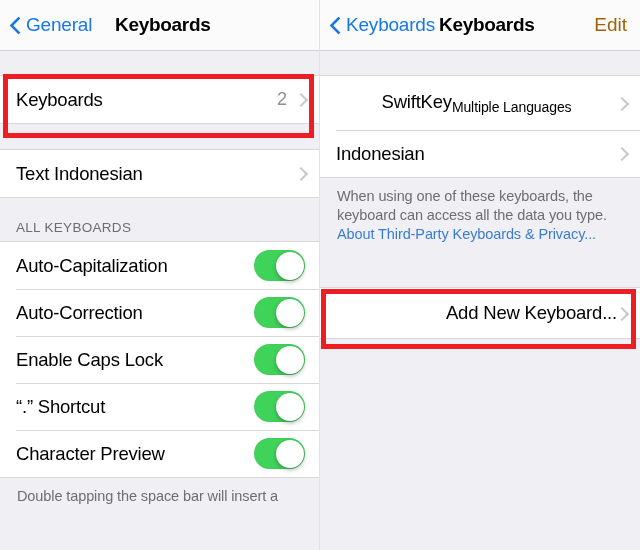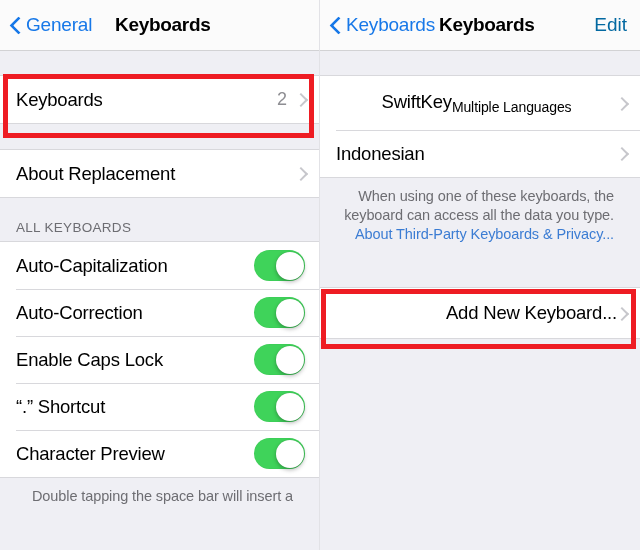--- a/index.html
+++ b/index.html
@@ -82,21 +82,21 @@
   }
   .nav-title.left-title { left: 115px; }
   .nav-title.right-title { left: 119px; }
   .nav-edit {
     position: absolute;
     right: 13px;
     top: 0;
     height: 50px;
     display: flex;
     align-items: center;
-    color: #0369a1;
+    color: #a16207;
     font-size: 19px;
     cursor: pointer;
   }
 
   
   .gap { background: #efeff4; }
   .group {
     background: #ffffff;
     border-top: 1px solid #d8d8dc;
     border-bottom: 1px solid #d8d8dc;
@@ -158,21 +158,20 @@
     align-items: flex-end;
     height: 100%;
     box-sizing: border-box;
   }
   .footer-text {
     font-size: 14.5px;
     color: #6d6d72;
     line-height: 19px;
     padding: 9px 26px 0 17px;
     letter-spacing: -0.1px;
-    text-align: right;
   }
   .footer-text .link { color: #3b7cd3; cursor: pointer; }
 
   
   .toggle {
     width: 51px;
     height: 31px;
     border-radius: 16px;
     background: #3fd35a;
     position: relative;
@@ -244,21 +243,21 @@
         <span class="label">Keyboards</span>
         <span class="value">2</span>
         <span class="disclosure"></span>
       </div>
     </div>
 
     <div class="gap" style="height:25px;"></div>
 
     <div class="group">
       <div class="row">
-        <span class="label">About Replacement</span>
+        <span class="label">Text Indonesian</span>
         <span class="disclosure"></span>
       </div>
     </div>
 
     <div class="gap" style="height:43px;">
       <div class="section-header">ALL KEYBOARDS</div>
     </div>
 
     <div class="group">
 

